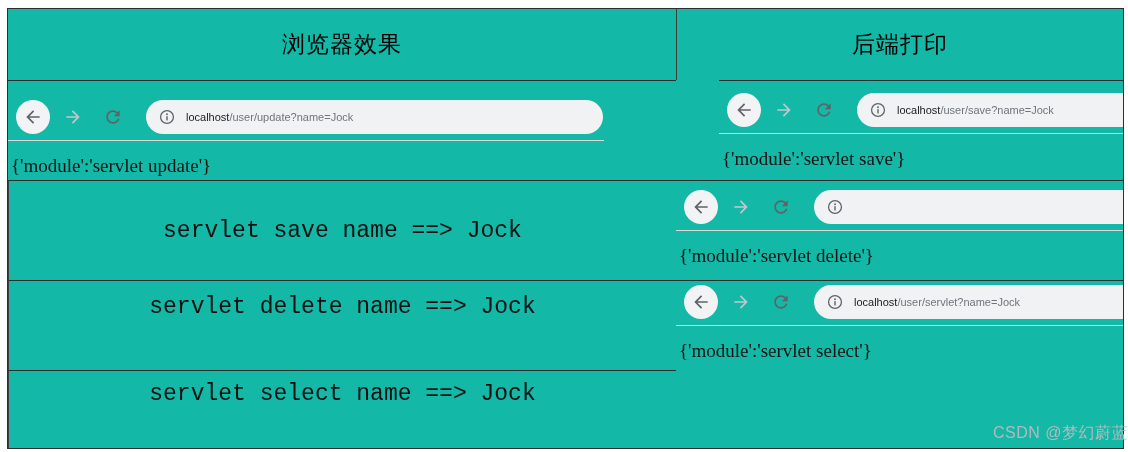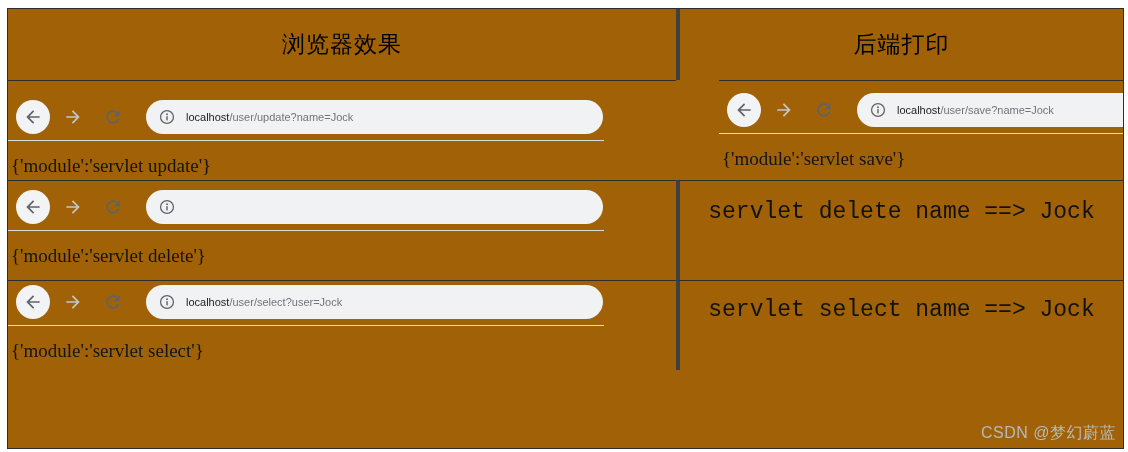--- a/index.html
+++ b/index.html
@@ -8,25 +8,25 @@
     position:relative; width:1128px; height:452px;
     background:#ffffff; overflow:hidden;
     font-family:"Liberation Sans", sans-serif;
   }
   .tbl {
     position:absolute; left:7px; top:8px; width:1117px; height:441px;
     border:1px solid #2e2e2e;
     display:grid;
     grid-template-columns:668px 1fr;
     grid-template-rows:71px 100px 100px 90px 1fr;
-    background:#a16207;
+    background:#14b8a6;
   }
   .cell { overflow:hidden; position:relative; }
   .bt { border-top:1px solid #2e2e2e; }
-  .bl { border-left:4px solid #404040; }
+  .bl { border-left:1px solid #404040; }
 
   .hcell {
     display:flex; align-items:center; justify-content:center;
     font-size:23px; color:#000000; letter-spacing:1px;
   }
 
   
   .bcell { padding-left:0; }
   .pt18 { padding-top:18px; } .pt11 { padding-top:11px;margin-left:43px; }
   .pt8  { padding-top:8px;  } .pt3  { padding-top:3px;  }
@@ -58,21 +58,21 @@
   .ccell {
     display:flex; align-items:center; justify-content:center;
     font-family:"Liberation Mono","DejaVu Sans Mono",monospace;
     font-size:23px; color:#111111; white-space:nowrap;
   }
   .ccell.up4  .ctext { transform:translateY(-4px);  }
   .ccell.up19 .ctext { transform:translateY(-19px); }
   .ccell.up16 .ctext { transform:translateY(-16px); }
 
   .watermark {
-    position:absolute; right:12px; bottom:8px;
+    position:absolute; right:0; bottom:8px;
     font-size:16px; color:#b5b9bd; letter-spacing:0.5px;
   }
 </style>
 </head>
 <body>
 
 <div class="stage">
   <div class="tbl">
 
     <div class="cell hcell">
@@ -140,20 +140,23 @@
                   <circle cx="12" cy="8.3" r="1.25" fill="#5f6368"></circle>
                   <rect x="11.05" y="10.6" width="1.9" height="6.2" rx="0.95" fill="#5f6368"></rect>
                 </svg>
             </span>
             <span class="url"><span class="host">localhost</span><span class="path">/user/save?name=Jock</span></span>
           </div>
         </div>
       </div>
       <div class="response">{'module':'servlet save'}</div>
     </div>
+    <div class="cell ccell bt bl">
+      <span class="ctext">servlet save name ==&gt; Jock</span>
+    </div>
 
     <div class="cell bcell bt pt8">
       <div class="chrome">
         <div class="toolbar">
           <div class="navbtn hover">
             <svg width="20" height="20" viewBox="0 0 24 24">
                 <path fill="#5f6368" d="M20 11H7.8l5.6-5.6L12 4l-8 8 8 8 1.4-1.4L7.8 13H20v-2z"></path>
               </svg>
           </div>
           <div class="navbtn">
@@ -202,21 +205,21 @@
               </svg>
           </div>
           <div class="omnibox">
             <span class="infoicon">
               <svg width="18" height="18" viewBox="0 0 24 24">
                   <circle cx="12" cy="12" r="8.6" fill="none" stroke="#5f6368" stroke-width="1.7"></circle>
                   <circle cx="12" cy="8.3" r="1.25" fill="#5f6368"></circle>
                   <rect x="11.05" y="10.6" width="1.9" height="6.2" rx="0.95" fill="#5f6368"></rect>
                 </svg>
             </span>
-            <span class="url"><span class="host">localhost</span><span class="path">/user/select?user=Jock</span></span>
+            <span class="url"><span class="host">localhost</span><span class="path">/user/servlet?name=Jock</span></span>
           </div>
         </div>
       </div>
       <div class="response">{'module':'servlet select'}</div>
     </div>
     <div class="cell ccell bt bl up16">
       <span class="ctext">servlet select name ==&gt; Jock</span>
     </div>
 
   </div>

